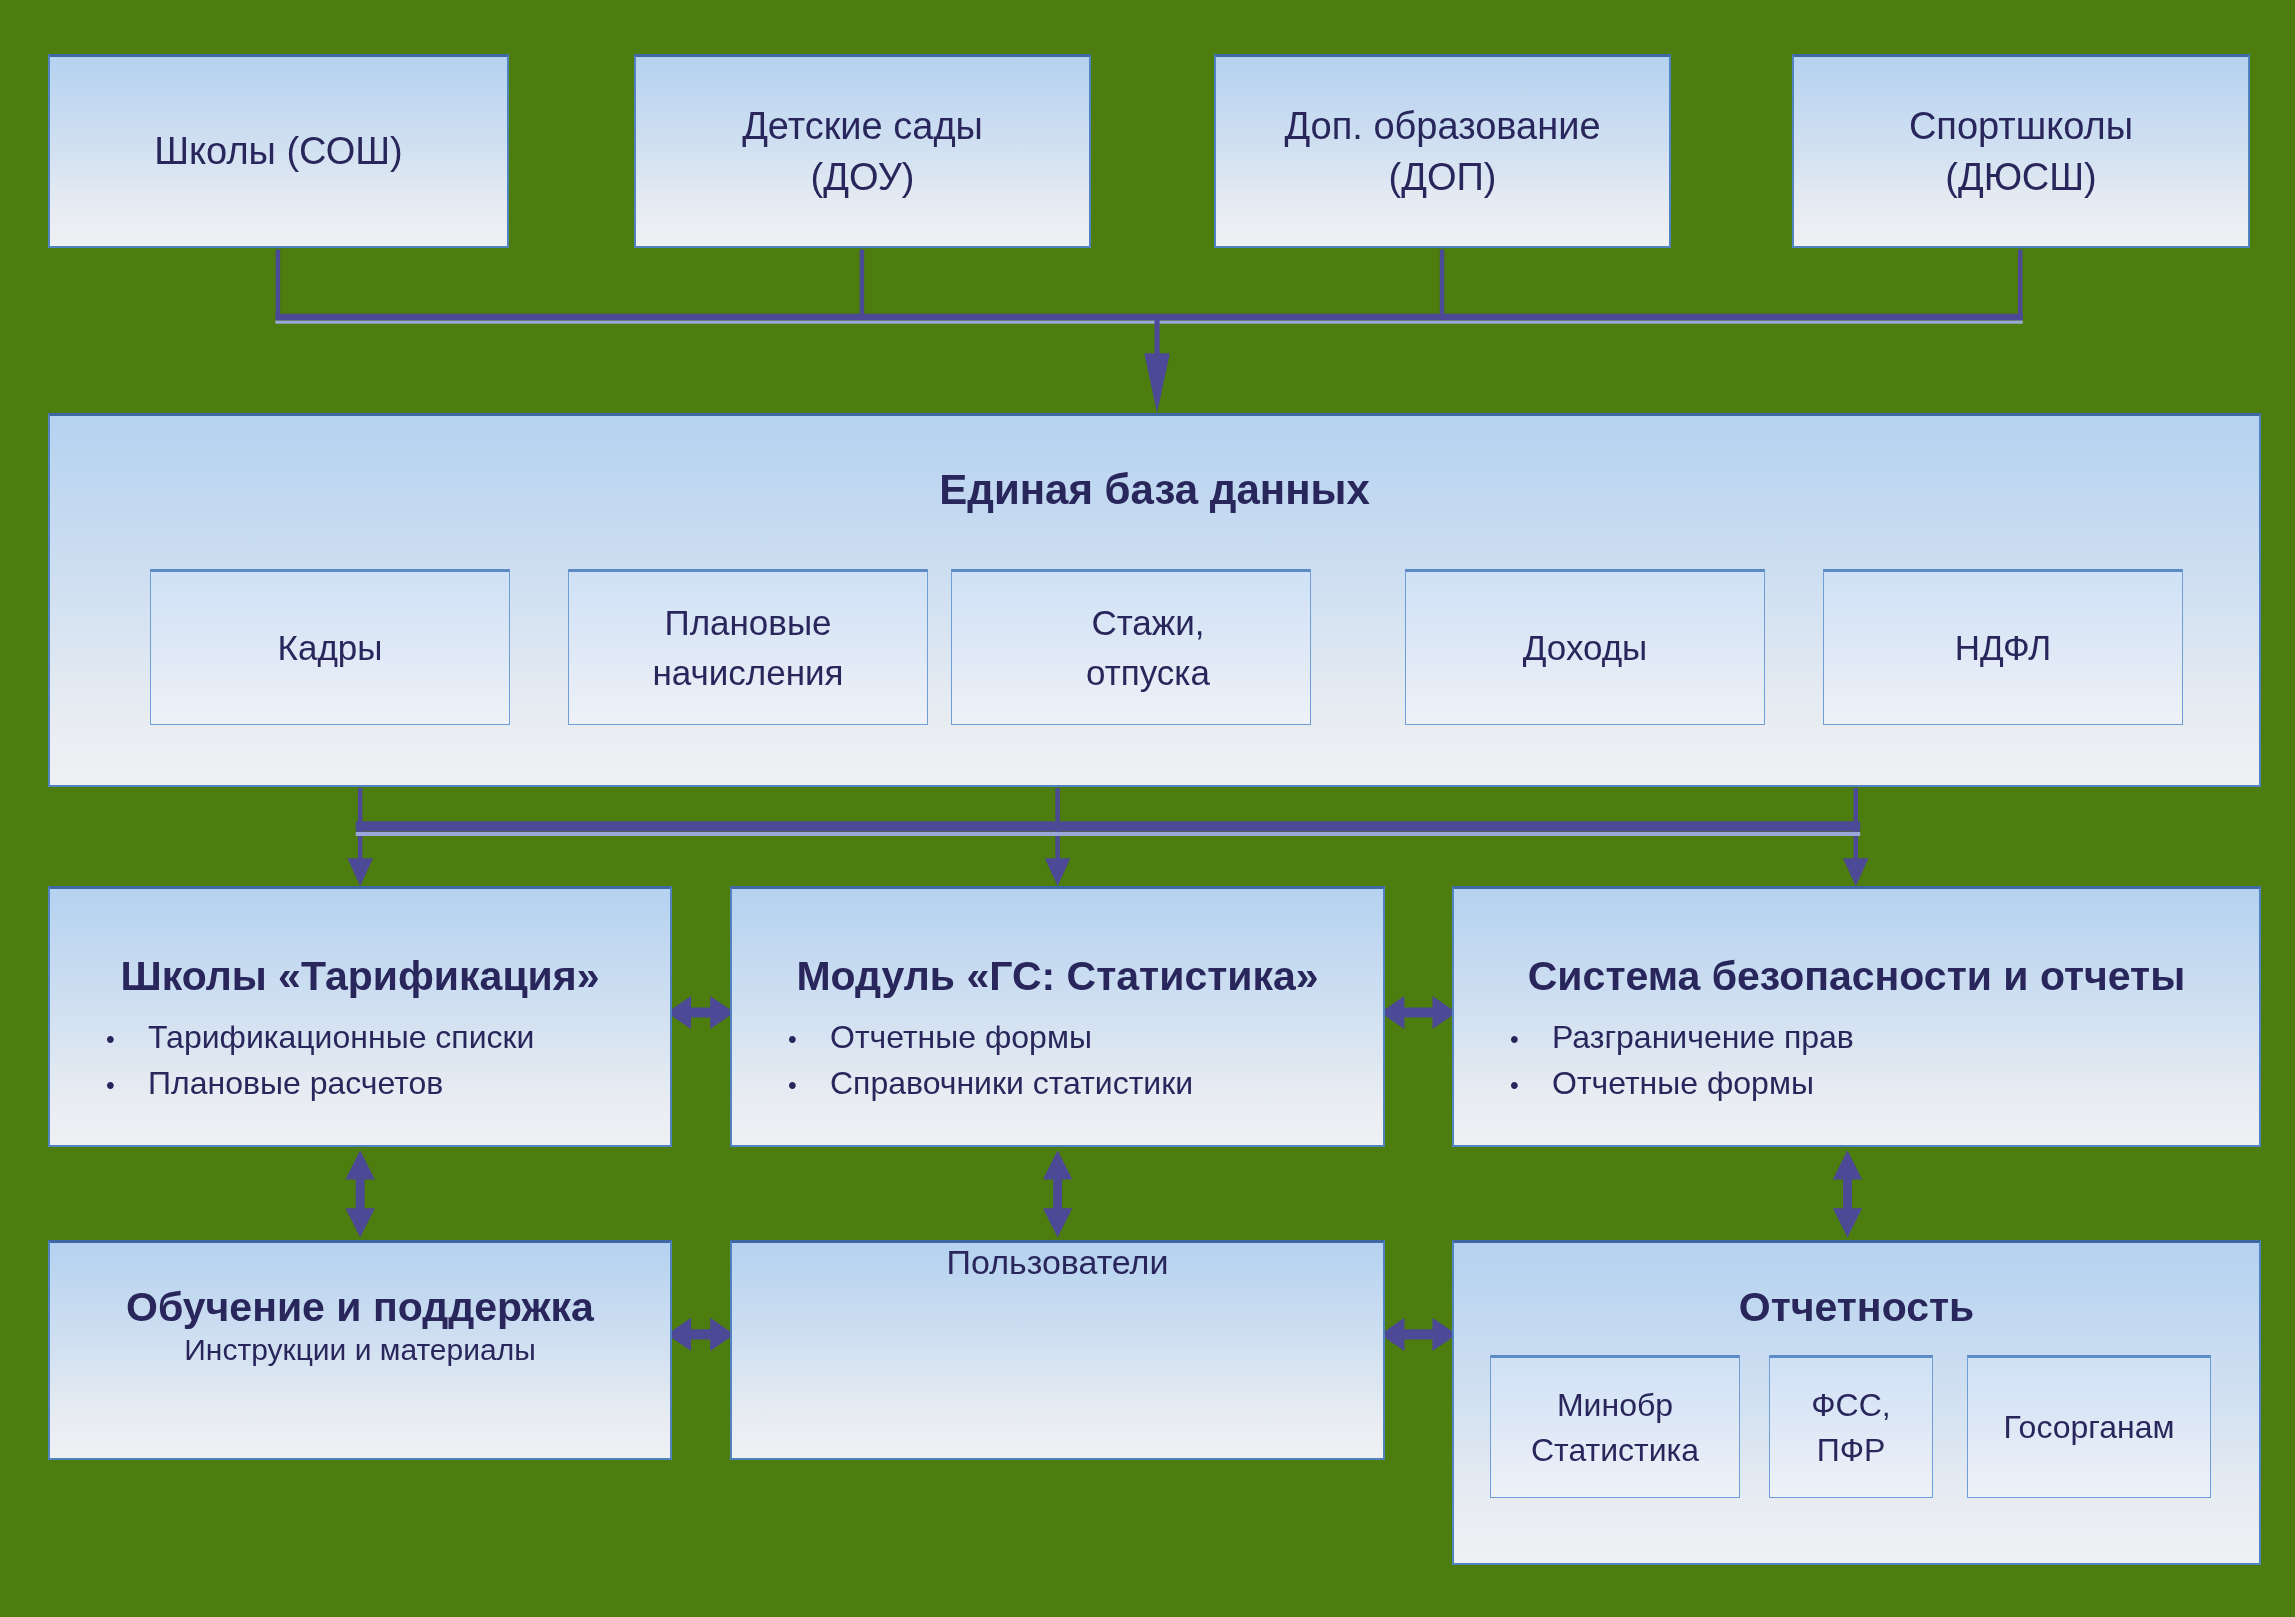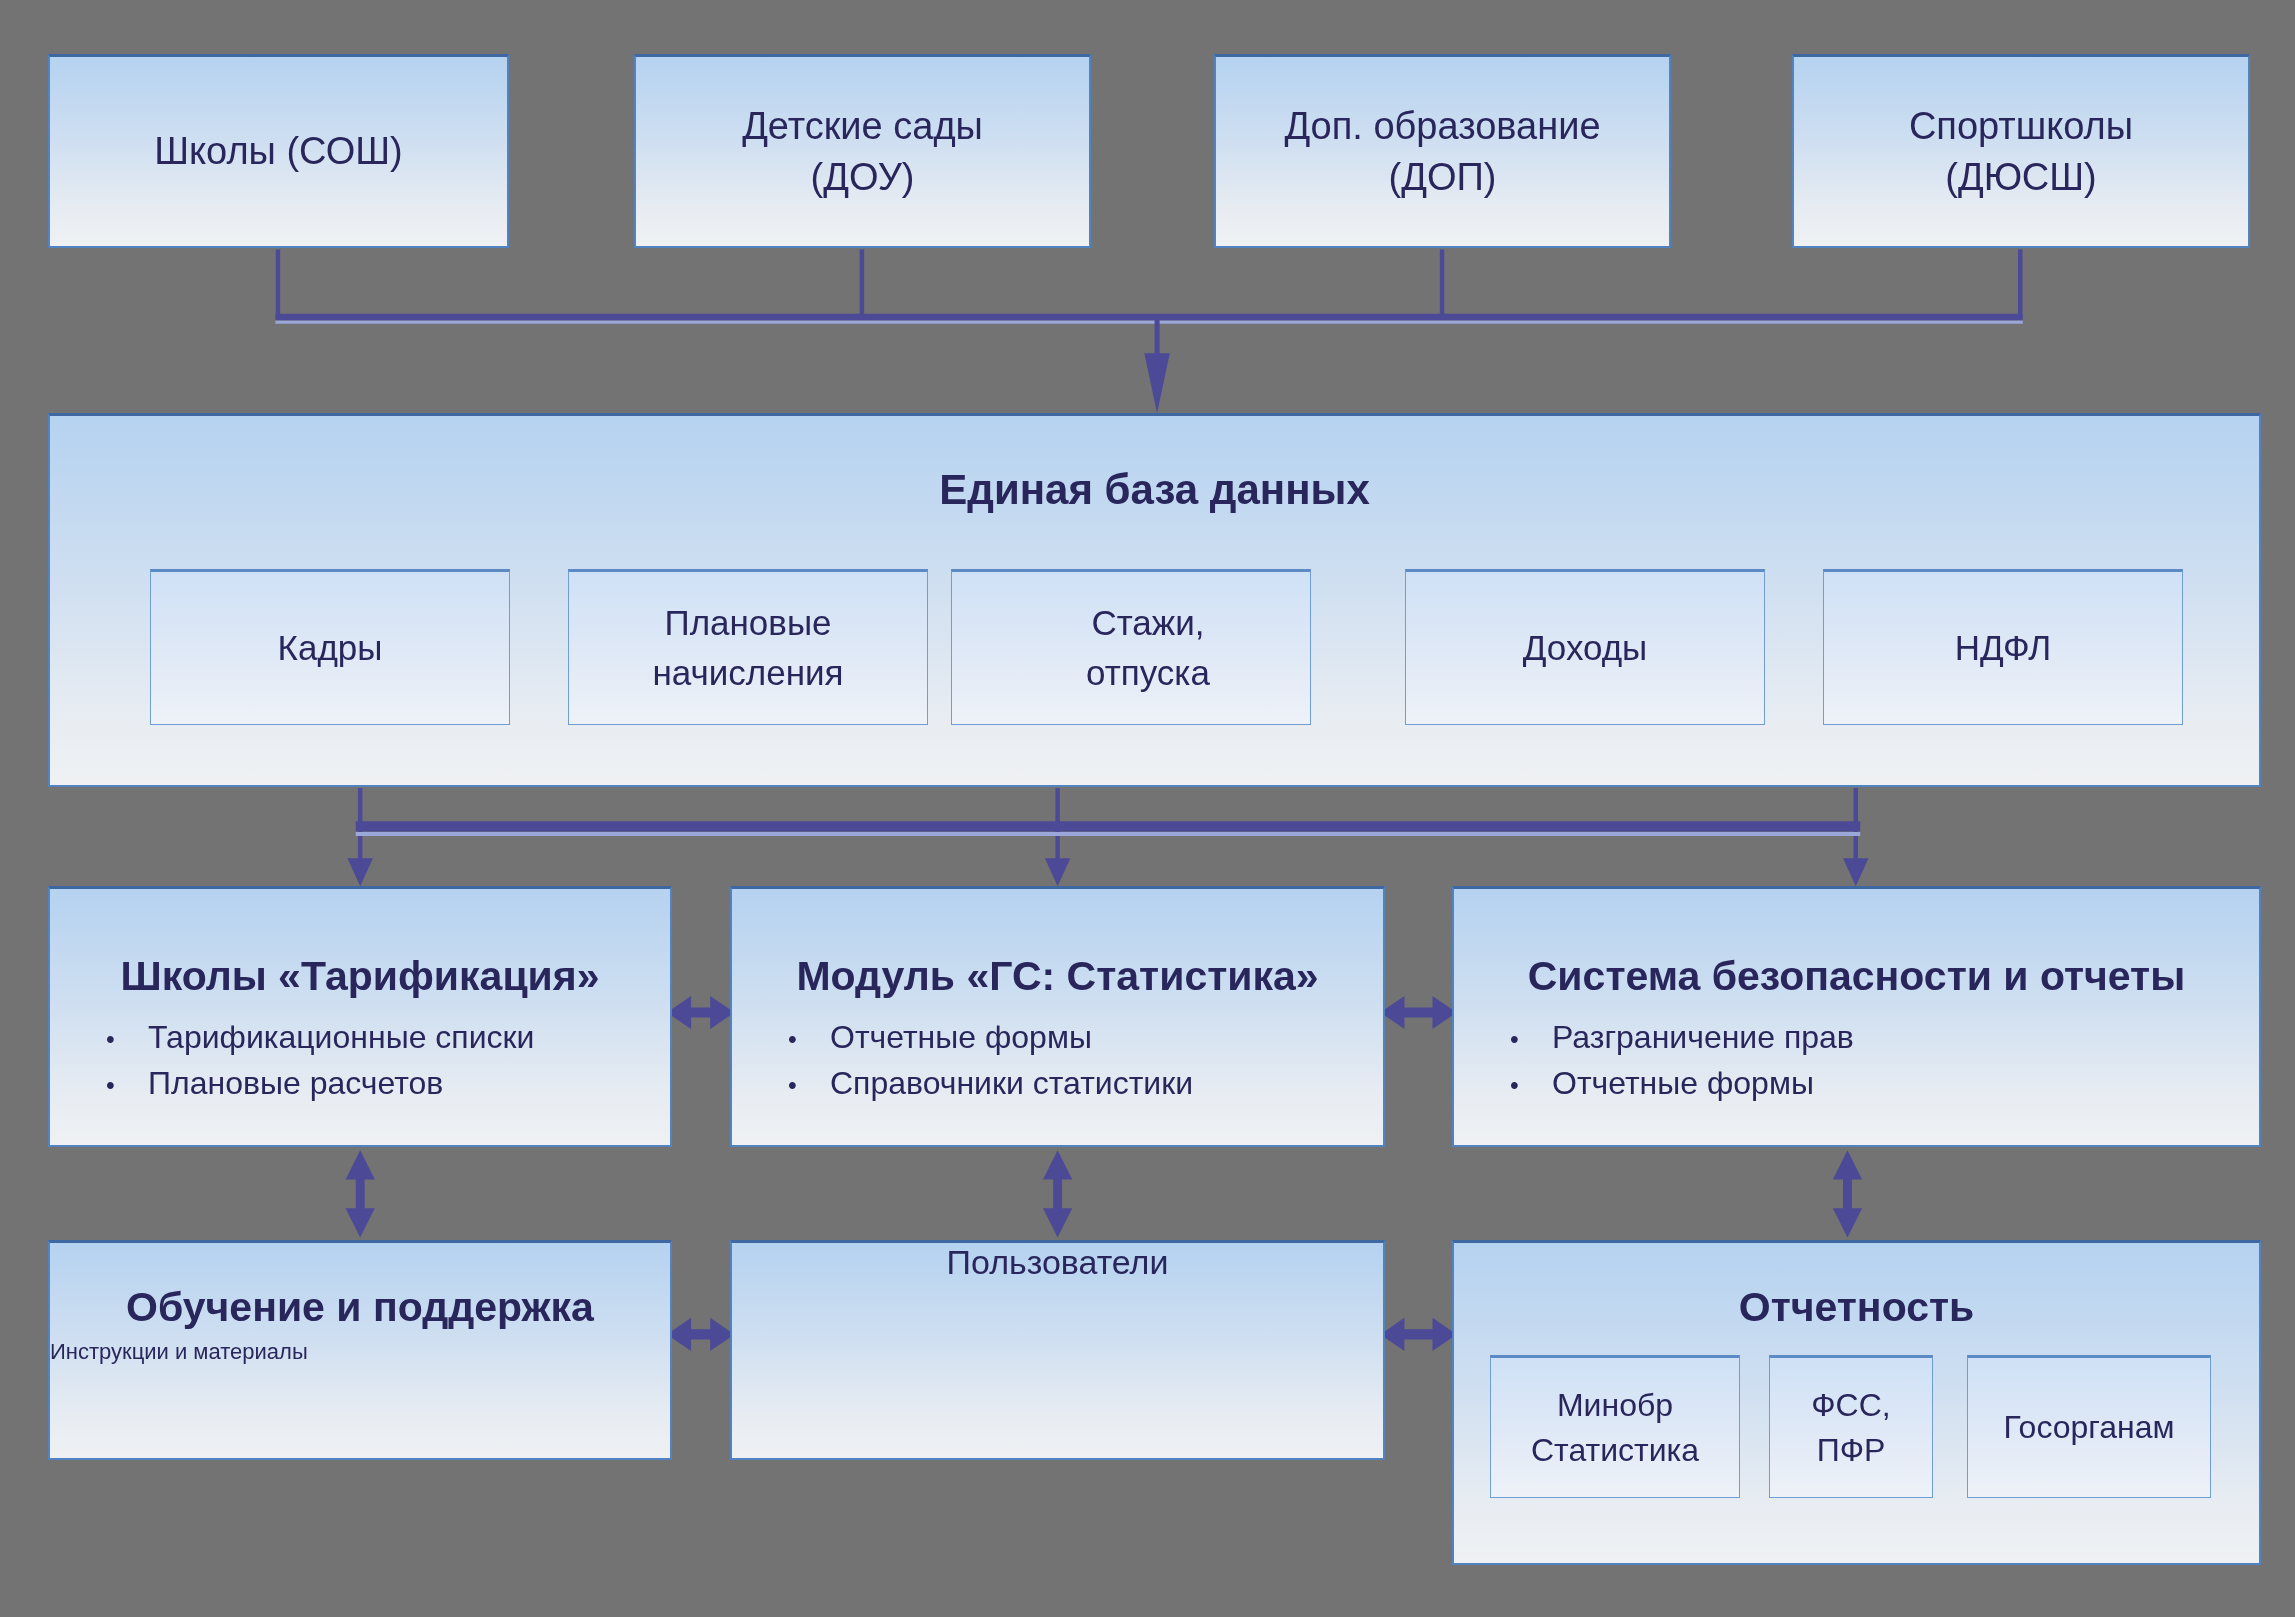--- a/index.html
+++ b/index.html
@@ -1,17 +1,17 @@
 <!DOCTYPE html>
 <html style="font-size:10.2px"><head>
 <meta charset="utf-8">
 <style>
   html,body{margin:0;padding:0;background:#ffffff;}
   body{width:2295px;height:1617px;font-family:"Liberation Sans","DejaVu Sans",sans-serif;}
-  #canvas{position:relative;width:2295px;height:1617px;background:#737373;overflow:hidden;}
+  #canvas{position:relative;width:2295px;height:1617px;background:#4d7c0f;overflow:hidden;}
   #connectors{position:absolute;left:0;top:0;width:2295px;height:1617px;}
 
   .box{
     position:absolute;box-sizing:border-box;color:#29265c;
     background:linear-gradient(180deg,#b5d2f0 0%,#cfdff1 45%,#e7ecf2 80%,#eff1f3 100%);
     border:2.6px solid #5083bf;border-top:3.8px solid #3f68a3;
   }
   .src-box{display:flex;align-items:center;justify-content:center;text-align:center;}
   .src-label{font-size:38px;line-height:1.32;white-space:pre-line;}
 
@@ -23,21 +23,21 @@
     border:1.9px solid #6f9ed6;border-top:3.2px solid #5c8ac4;
   }
   .db-sub-label{font-size:35px;line-height:1.42;white-space:pre-line;}
 
   .mod-title{margin-top:65px;text-align:center;font-size:41px;font-weight:bold;line-height:1.12;}
   .bullets{margin-top:19px;padding-left:56px;}
   .bullet{display:flex;align-items:baseline;font-size:32px;line-height:1.16;margin-top:9px;}
   .bullet::before{content:"•";width:42px;flex:0 0 42px;font-size:0.78em;}
 
   .bb-title{margin-top:42px;text-align:center;font-size:41px;font-weight:bold;line-height:1.12;}
-  .bb-subtitle{margin-top:9px;font-size:22px;line-height:1.1;}
+  .bb-subtitle{margin-top:2px;text-align:center;font-size:30px;line-height:1.1;}
   .users-box{display:flex;align-items:flex-start;justify-content:center;}
   .users-label{font-size:34px;}
   .rep-sub{
     position:absolute;box-sizing:border-box;display:flex;align-items:center;justify-content:center;
     text-align:center;height:143px;top:112px;color:#29265c;
     background:linear-gradient(180deg,#cfe1f6 0%,#e0e9f6 55%,#eef2f8 100%);
     border:1.9px solid #6f9ed6;border-top:3.2px solid #5c8ac4;
   }
   .rep-sub-label{font-size:32px;line-height:1.4;white-space:pre-line;}
 

